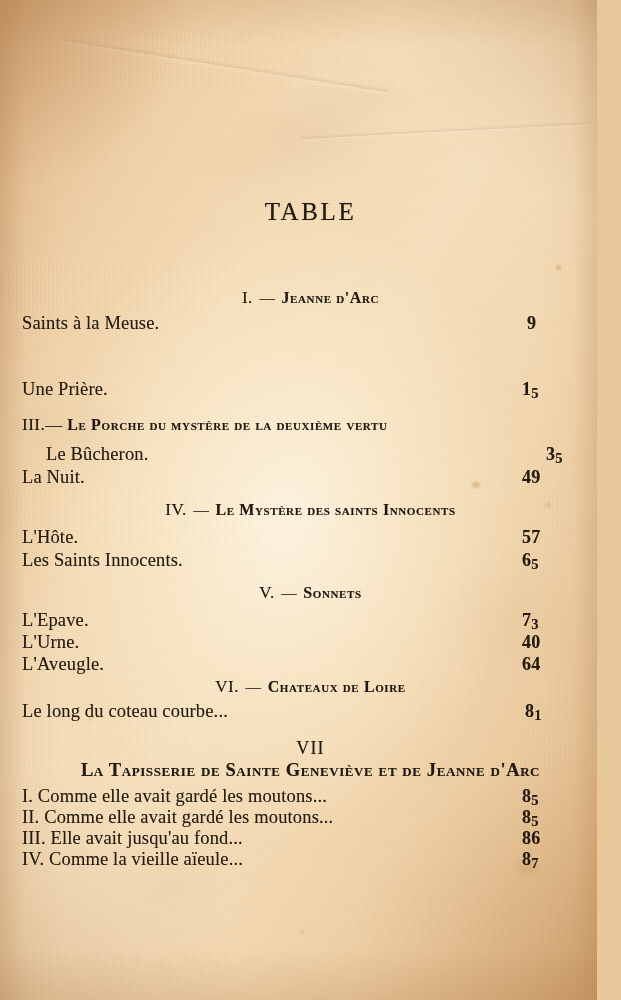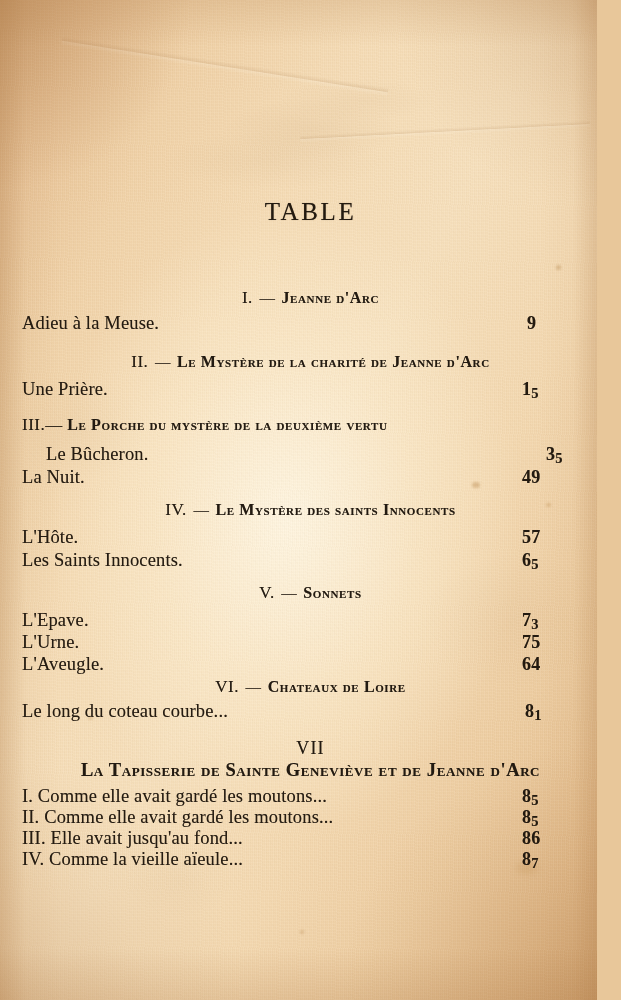--- a/index.html
+++ b/index.html
@@ -236,31 +236,26 @@
   <div class="content">
 
     <div class="page-title">TABLE</div>
 
     <div class="section-head" style="top:288px;">
       <span class="num">I.</span>
       <span class="dash">—</span>
       <span class="caps">Jeanne d'Arc</span>
     </div>
     <div class="entry" style="top:312px;">
-      <span class="t">Adieu à la Meuse.</span>
+      <span class="t">Saints à la Meuse.</span>
       <span class="pg" style="left:505px;">
         <span>9</span><span class="lo"></span>
       </span>
     </div>
 
-    <div class="section-head" style="top:352px;">
-      <span class="num">II.</span>
-      <span class="dash">—</span>
-      <span class="caps">Le Mystère de la charité de Jeanne d'Arc</span>
-    </div>
     <div class="entry" style="top:378px;">
       <span class="t">Une Prière.</span>
       <span class="pg" style="left:500px;">
         <span>1</span><span class="lo">5</span>
       </span>
     </div>
 
     <div class="section-head overrun" style="top:415px;">
       <span class="num">III.—</span>
       <span class="caps">Le Porche du mystère de la deuxième vertu</span>
@@ -303,21 +298,21 @@
     </div>
     <div class="entry" style="top:609px;">
       <span class="t">L'Epave.</span>
       <span class="pg" style="left:500px;">
         <span>7</span><span class="lo">3</span>
       </span>
     </div>
     <div class="entry" style="top:631px;">
       <span class="t">L'Urne.</span>
       <span class="pg" style="left:500px;">
-        <span>75</span><span class="lo"></span>
+        <span>40</span><span class="lo"></span>
       </span>
     </div>
     <div class="entry" style="top:653px;">
       <span class="t">L'Aveugle.</span>
       <span class="pg" style="left:500px;">
         <span>64</span><span class="lo"></span>
       </span>
     </div>
 
     <div class="section-head" style="top:677px;">

